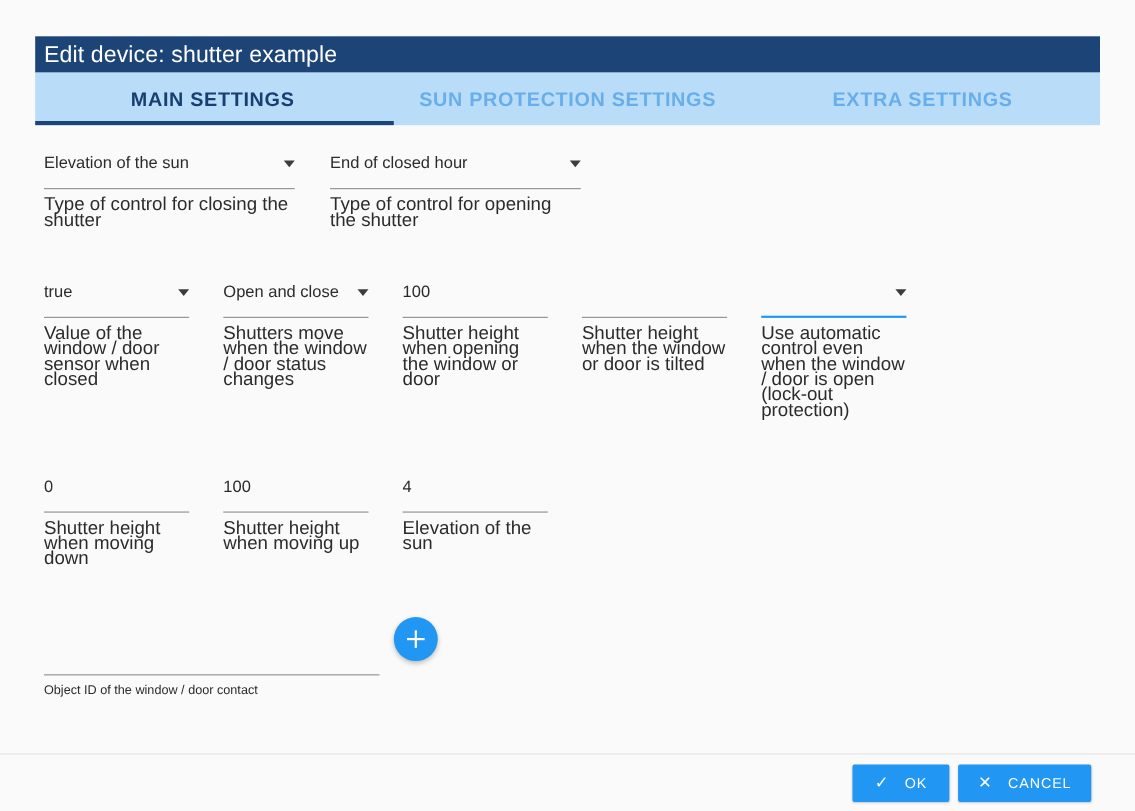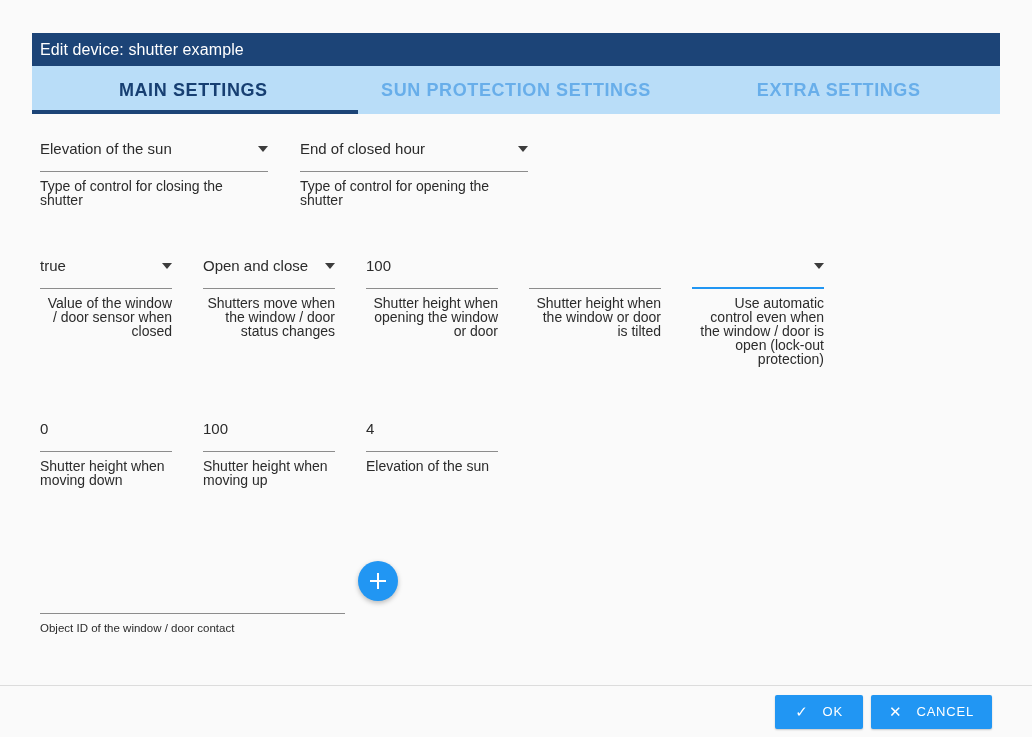--- a/index.html
+++ b/index.html
@@ -26,21 +26,21 @@
     top: 33px;
     width: 968px;
     height: 33px;
     background: #1c4477;
     display: flex;
     align-items: center;
     padding-left: 8px;
   }
   .dialog-title {
     color: #ffffff;
-    font-size: 16px;
+    font-size: 21px;
     letter-spacing: 0.1px;
     white-space: nowrap;
   }
 
   
   .tab-bar {
     position: absolute;
     left: 32px;
     top: 66px;
     width: 968px;
@@ -80,21 +80,21 @@
     width: 1032px;
     height: 571px;
     background: #fafafa;
     text-decoration: underline;
   }
 
   .rows { position: absolute; left: 40px; top: 0; right: 0; }
 
   .field-row { display: flex; }
   .field-row.row1 { margin-top: 26px; }
-  .field-row.row2 { margin-top: 50px; text-align: right; }
+  .field-row.row2 { margin-top: 50px; }
   .field-row.row3 { margin-top: 54px; }
 
   .field {
     position: relative;
   }
   .field.wide  { width: 228px; margin-right: 32px; }
   .field.std   { width: 132px; margin-right: 31px; }
 
   .field-control {
     height: 32px;
@@ -119,21 +119,21 @@
     border-left: 5px solid transparent;
     border-right: 5px solid transparent;
     border-top: 6px solid #3c3c3c;
     margin-top: 6px;
     flex: 0 0 auto;
     margin-left: 6px;
   }
 
   .field-hint {
     margin-top: 7px;
-    font-size: 14px;
+    font-size: 17px;
     line-height: 14px;
     color: #2b2b2b;
   }
 
   
   .bottom-area {
     position: absolute;
     left: 40px;
     top: 462px;
     width: 360px;

